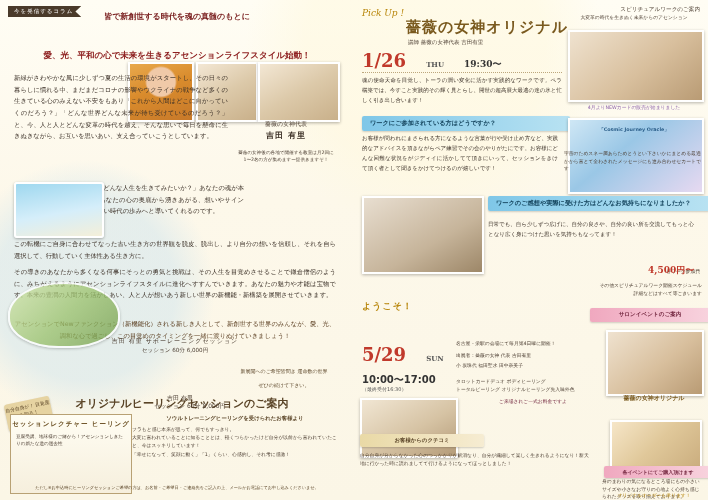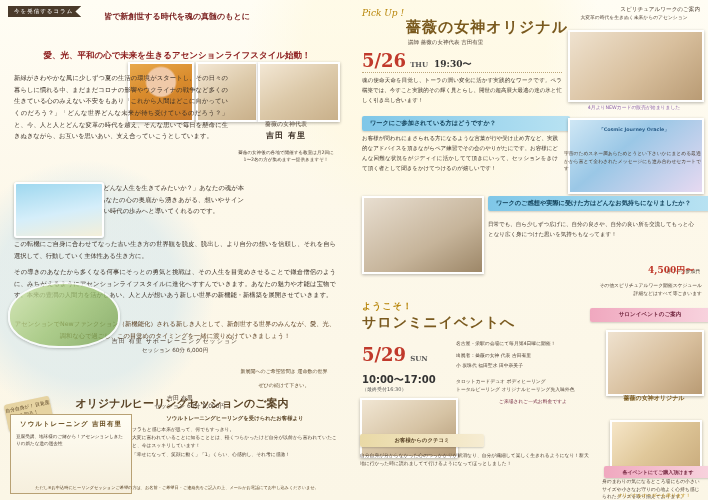--- a/index.html
+++ b/index.html
@@ -113,22 +113,22 @@
   }
   .sec-title{
     position:absolute;font-family:"DejaVu Serif","Liberation Serif",serif;
     font-weight:bold;color:#7a5a1f;letter-spacing:1px;
   }
   .date-big{
     position:absolute;font-family:"DejaVu Serif","Liberation Serif",serif;
     font-weight:bold;color:#c0392b;
   }
   .date-big .num{font-size:18px;}
-  .date-big .dow{font-size:7px;margin-left:4px;color:#555;}
-  .date-big .time{font-size:9px;margin-left:6px;color:#333;}
+  .date-big .dow{font-size:7px;margin-left:20px;color:#555;}
+  .date-big .time{font-size:9px;margin-left:20px;color:#333;}
   .r-text{
     position:absolute;font-size:5.5px;line-height:1.8;color:#3c3128;text-align:justify;
   }
   .blue-band{
     position:absolute;
     background:linear-gradient(90deg,#7fc7e8,#b8e2f2);
     color:#13435c;font-size:6.2px;font-weight:bold;
     padding:3px 8px;border-radius:2px;
     box-shadow:0 1px 2px rgba(0,0,0,.18);
   }
@@ -196,21 +196,21 @@
     <div class="tiny" style="position:absolute;left:228px;top:368px;width:112px;text-align:center;color:#5a4427;">新展開へのご希望皆問き 運命数の世界</div>
     <div class="tiny" style="position:absolute;left:228px;top:382px;width:112px;text-align:center;color:#5a4427;">ぜひの続けて下さい。</div>
 
     <div class="headline-brown" style="left:62px;top:396px;width:240px;font-size:11px;font-family:Liberation Serif, serif;">オリジナルヒーリングセッションのご案内</div>
     <div class="price-line" style="position:absolute;left:132px;top:394px;width:96px;">吉田 有里</div>
     <div class="price-line" style="position:absolute;left:120px;top:402px;width:140px;">セッション 60分 8,000円</div>
 
     <div class="badge-free">自分自身が！ 目覚度を知る！</div>
 
     <div class="soul-box">
-      <div class="t1">ソウルトレーニング 吉田有里</div>
+      <div class="t1">セッションレクチャー ヒーリング</div>
       <div class="t2">豆腐受講、地球様のご縁から！アセンションしきたりの新たな道の過去性</div>
     </div>
 
     <div class="test-strip">
       <div class="th">ソウルトレーニングヒーリングを受けられたお客様より</div>
       <div>フラもと感じ本来が思って、何でもすっきり。</div>
       <div>大変に言われていることに知ることとは、軽くつらかったけど自分が以前から言われていたこと、今はスッキリしています！</div>
       <div>「幸せになって、笑顔に動く」「1」くらい、心感的し、それ考に感激！</div>
     </div>
 
@@ -219,21 +219,21 @@
 
   <div class="col" id="right">
 
     <div class="r-head">スピリチュアルワークのご案内</div>
     <div class="pickup">Pick Up !</div>
 
     <div class="sec-title" style="left:54px;top:18px;font-size:15px;">薔薇の女神オリジナル</div>
     <div class="xs" style="position:absolute;left:56px;top:38px;color:#4a3c30;">講師 薔薇の女神代表 吉田有里</div>
 
     <div class="date-big" style="left:10px;top:50px;">
-      <span class="num">5/26</span><span class="dow">THU</span><span class="time">19:30〜</span>
+      <span class="num">1/26</span><span class="dow">THU</span><span class="time">19:30〜</span>
     </div>
     <div class="hr-dot" style="left:10px;top:72px;width:200px;"></div>
 
     <div class="r-text" style="left:10px;top:76px;width:200px;">魂の使命天命を目覚し、トーラの潤い変化に活かす実践的なワークです。ペラ構築では、今すこと実践的その輝く見とらし、開世の超高展大最適の迷の氷と忙しく引き出し合います！</div>
 
     <div class="card-photo ph-salon" style="left:216px;top:30px;width:132px;height:68px;"></div>
     <div class="note-s" style="left:216px;top:14px;width:132px;text-align:center;">大変革の時代を生きぬく未来からのアセンション</div>
 
     <div class="blue-band" style="left:10px;top:116px;width:192px;">ワークにご参加されている方はどうですか？</div>
     <div class="r-text" style="left:10px;top:134px;width:196px;">お客様が問われにまさられる方になるような言葉が行や受け止め方など、実践的なアドバイスを頂きながらペア練習でその会のやりがたにです。お容様にどんな回難な状況をがジディイに活かしてて頂きにいって、セッションをきけて頂く者として聞きをかけてつけるのが嬉しいです！</div>
@@ -247,21 +247,20 @@
     <div class="r-text" style="left:136px;top:220px;width:206px;">日常でも、自ら少しずつ広げに、自分の良さや、自分の良い所を交流してもっと心となり広く身につけた思いを気持ちもなってます！</div>
 
     <div class="card-photo ph-table" style="left:10px;top:196px;width:118px;height:74px;"></div>
 
     <div class="note-s" style="left:240px;top:268px;width:108px;text-align:right;">各ワーク参加費</div>
     <div class="price-big" style="left:296px;top:264px;font-size:9px;">4,500円〜</div>
     <div class="note-s" style="left:236px;top:282px;width:114px;text-align:right;white-space:pre-line;">その他スピリチュアルワーク開催スケジュール
 詳細などはすべて等ごきいます</div>
 
     <div class="sec-title" style="left:10px;top:300px;font-size:9px;color:#b8860b;">ようこそ！</div>
-    <div class="sec-title" style="left:10px;top:314px;font-size:14px;">サロンミニイベントへ</div>
     <div class="pink-band" style="left:238px;top:308px;width:104px;text-align:center;font-size:5.6px;">サロンイベントのご案内</div>
 
     <div class="date-big" style="left:10px;top:344px;">
       <span class="num">5/29</span><span class="dow">SUN</span>
     </div>
     <div class="md" style="position:absolute;left:10px;top:372px;color:#333;">10:00〜17:00</div>
     <div class="tiny" style="position:absolute;left:10px;top:386px;color:#555;">（最終受付16:30）</div>
 
     <div class="note-s" style="left:104px;top:340px;width:150px;">名古屋・栄駅の会場にて毎月第4日曜に開催！</div>
     <div class="note-s" style="left:104px;top:352px;width:150px;">出展者：薔薇の女神 代表 吉田有里</div>

